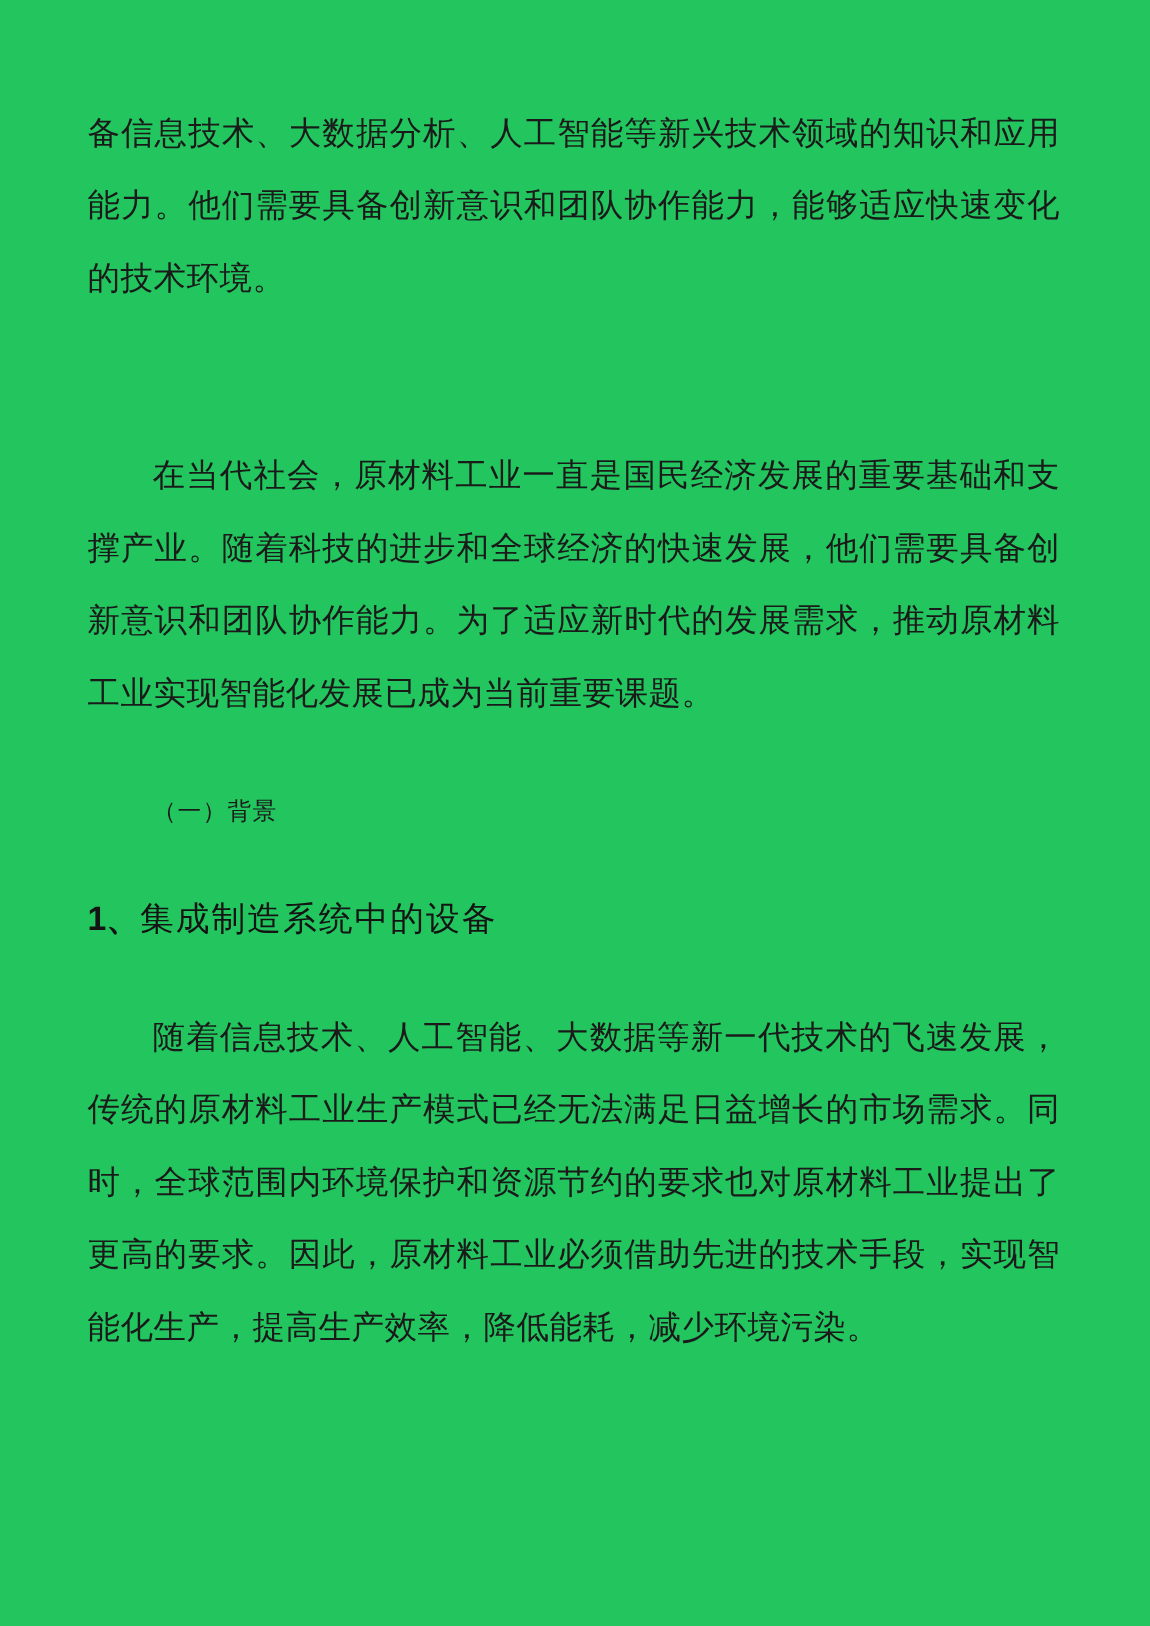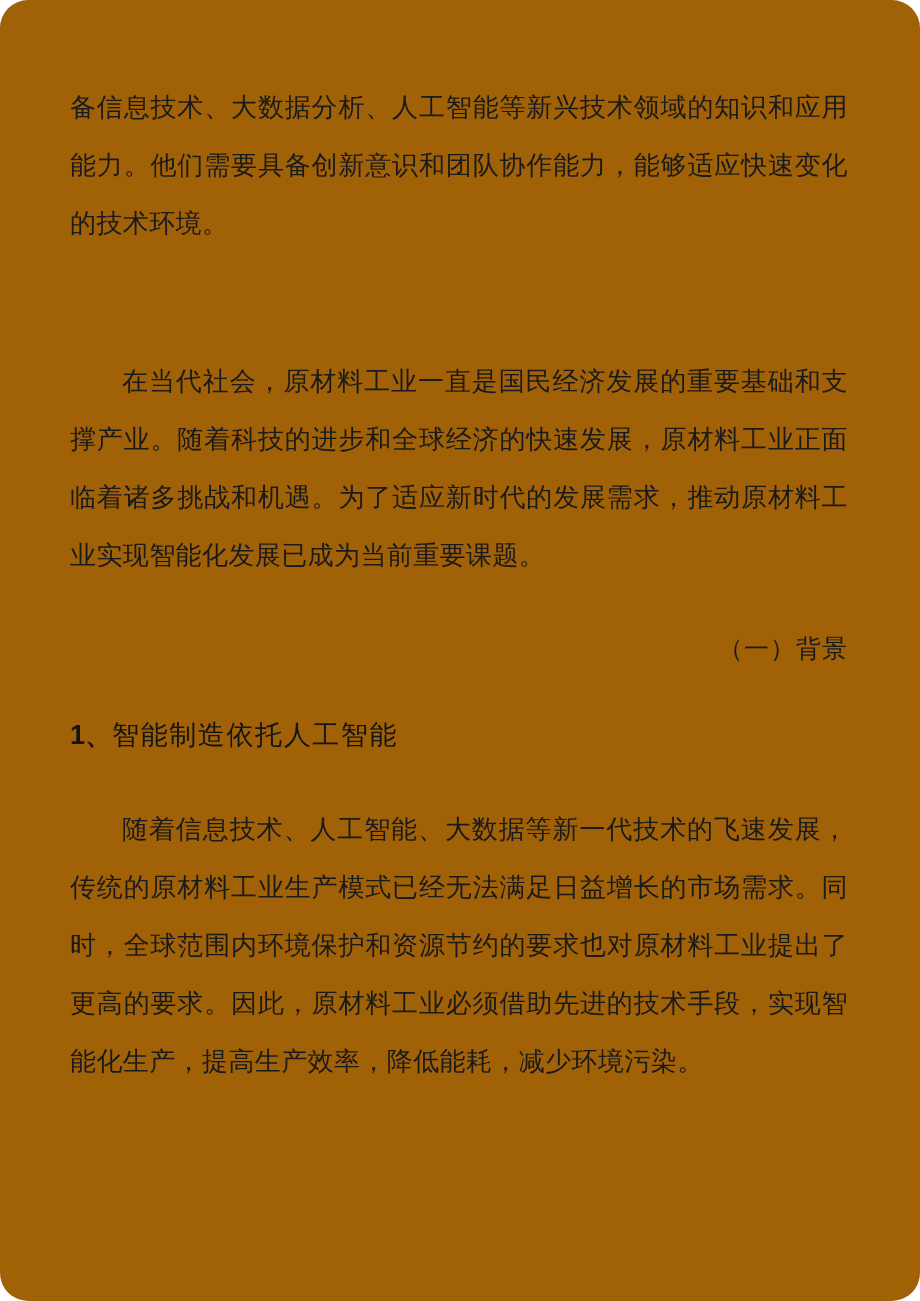--- a/index.html
+++ b/index.html
@@ -13,23 +13,22 @@
     overflow: hidden;
     font-family: "DejaVu Sans", "Liberation Sans", sans-serif;
     color: #000000;
     -webkit-font-smoothing: antialiased;
   }
 
   .page {
     position: relative;
     width: 920px;
     height: 1301px;
-    background: #a16207;
+    background: #22c55e;
     box-sizing: border-box;
-    border-radius: 28px;
   }
 
   .content {
     position: absolute;
     left: 70px;
     top: 78px;
     width: 778px;
   }
 
   
@@ -63,28 +62,27 @@
     font-size: 25px;
     line-height: 58px;
     color: #1a1a1a;
     margin: 0;
     text-indent: 50px;
     letter-spacing: 1.5px;
     font-weight: 400;
   }
   .h-level2 {
     font-family: "DejaVu Sans", "Liberation Sans", sans-serif;
-    font-size: 25px;
+    font-size: 19px;
     line-height: 58px;
     color: #1a1a1a;
     margin: 0;
     text-indent: 52px;
     letter-spacing: 1px;
     font-weight: 400;
-    text-align: right;
   }
   .h-level3 {
     font-family: "DejaVu Sans", "Liberation Sans", sans-serif;
     font-size: 27px;
     line-height: 58px;
     color: #141414;
     margin: 0;
     text-indent: 0;
     letter-spacing: 1.6px;
     font-weight: 400;
@@ -105,28 +103,28 @@
     <p class="para cont">备信息技术、大数据分析、人工智能等新兴技术领域的知识和应用能力。他们需要具备创新意识和团队协作能力，能够适应快速变化的技术环境。</p>
 
     <div class="gap-sm"></div>
 
 
     <div class="gap-lg"></div>
 
 
     <div class="gap-sm"></div>
 
-    <p class="para indent">在当代社会，原材料工业一直是国民经济发展的重要基础和支撑产业。随着科技的进步和全球经济的快速发展，原材料工业正面临着诸多挑战和机遇。为了适应新时代的发展需求，推动原材料工业实现智能化发展已成为当前重要课题。</p>
+    <p class="para indent">在当代社会，原材料工业一直是国民经济发展的重要基础和支撑产业。随着科技的进步和全球经济的快速发展，他们需要具备创新意识和团队协作能力。为了适应新时代的发展需求，推动原材料工业实现智能化发展已成为当前重要课题。</p>
 
     <div class="gap-md"></div>
 
     <h3 class="h-level2">（一）背景</h3>
 
     <div class="gap-sm"></div>
 
-    <h4 class="h-level3"><span class="num">1、</span><span>智能制造依托人工智能</span></h4>
+    <h4 class="h-level3"><span class="num">1、</span><span>集成制造系统中的设备</span></h4>
 
     <div class="gap-md"></div>
 
     <p class="para indent">随着信息技术、人工智能、大数据等新一代技术的飞速发展，传统的原材料工业生产模式已经无法满足日益增长的市场需求。同时，全球范围内环境保护和资源节约的要求也对原材料工业提出了更高的要求。因此，原材料工业必须借助先进的技术手段，实现智能化生产，提高生产效率，降低能耗，减少环境污染。</p>
 
   </div>
 </div>
 
 </body></html>

